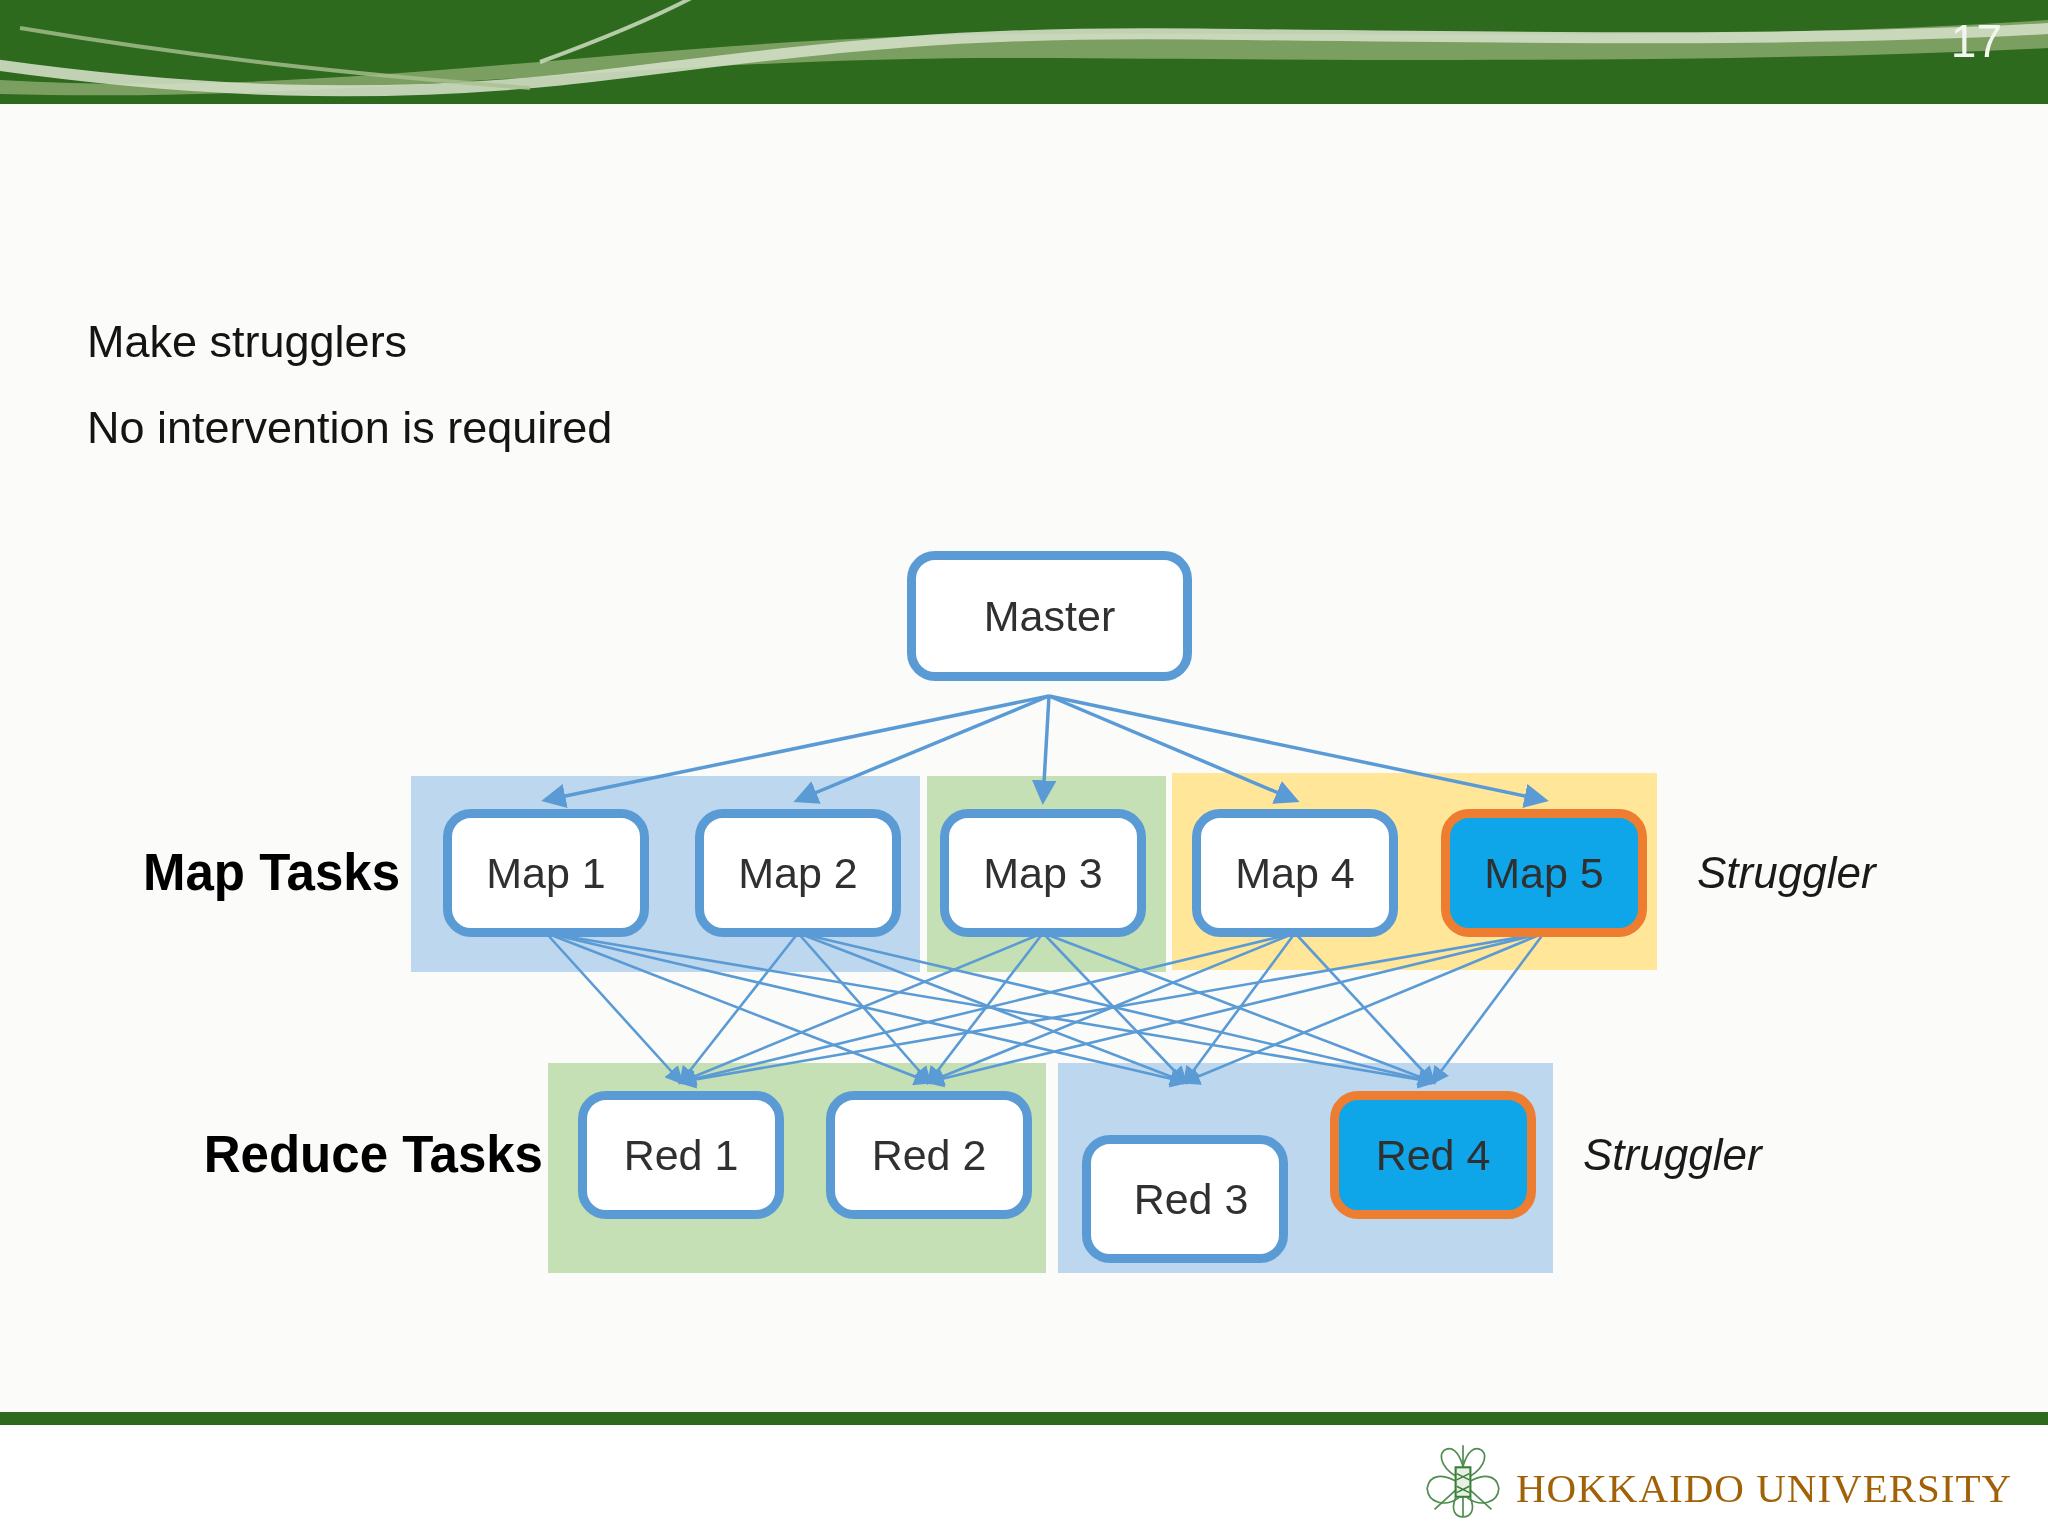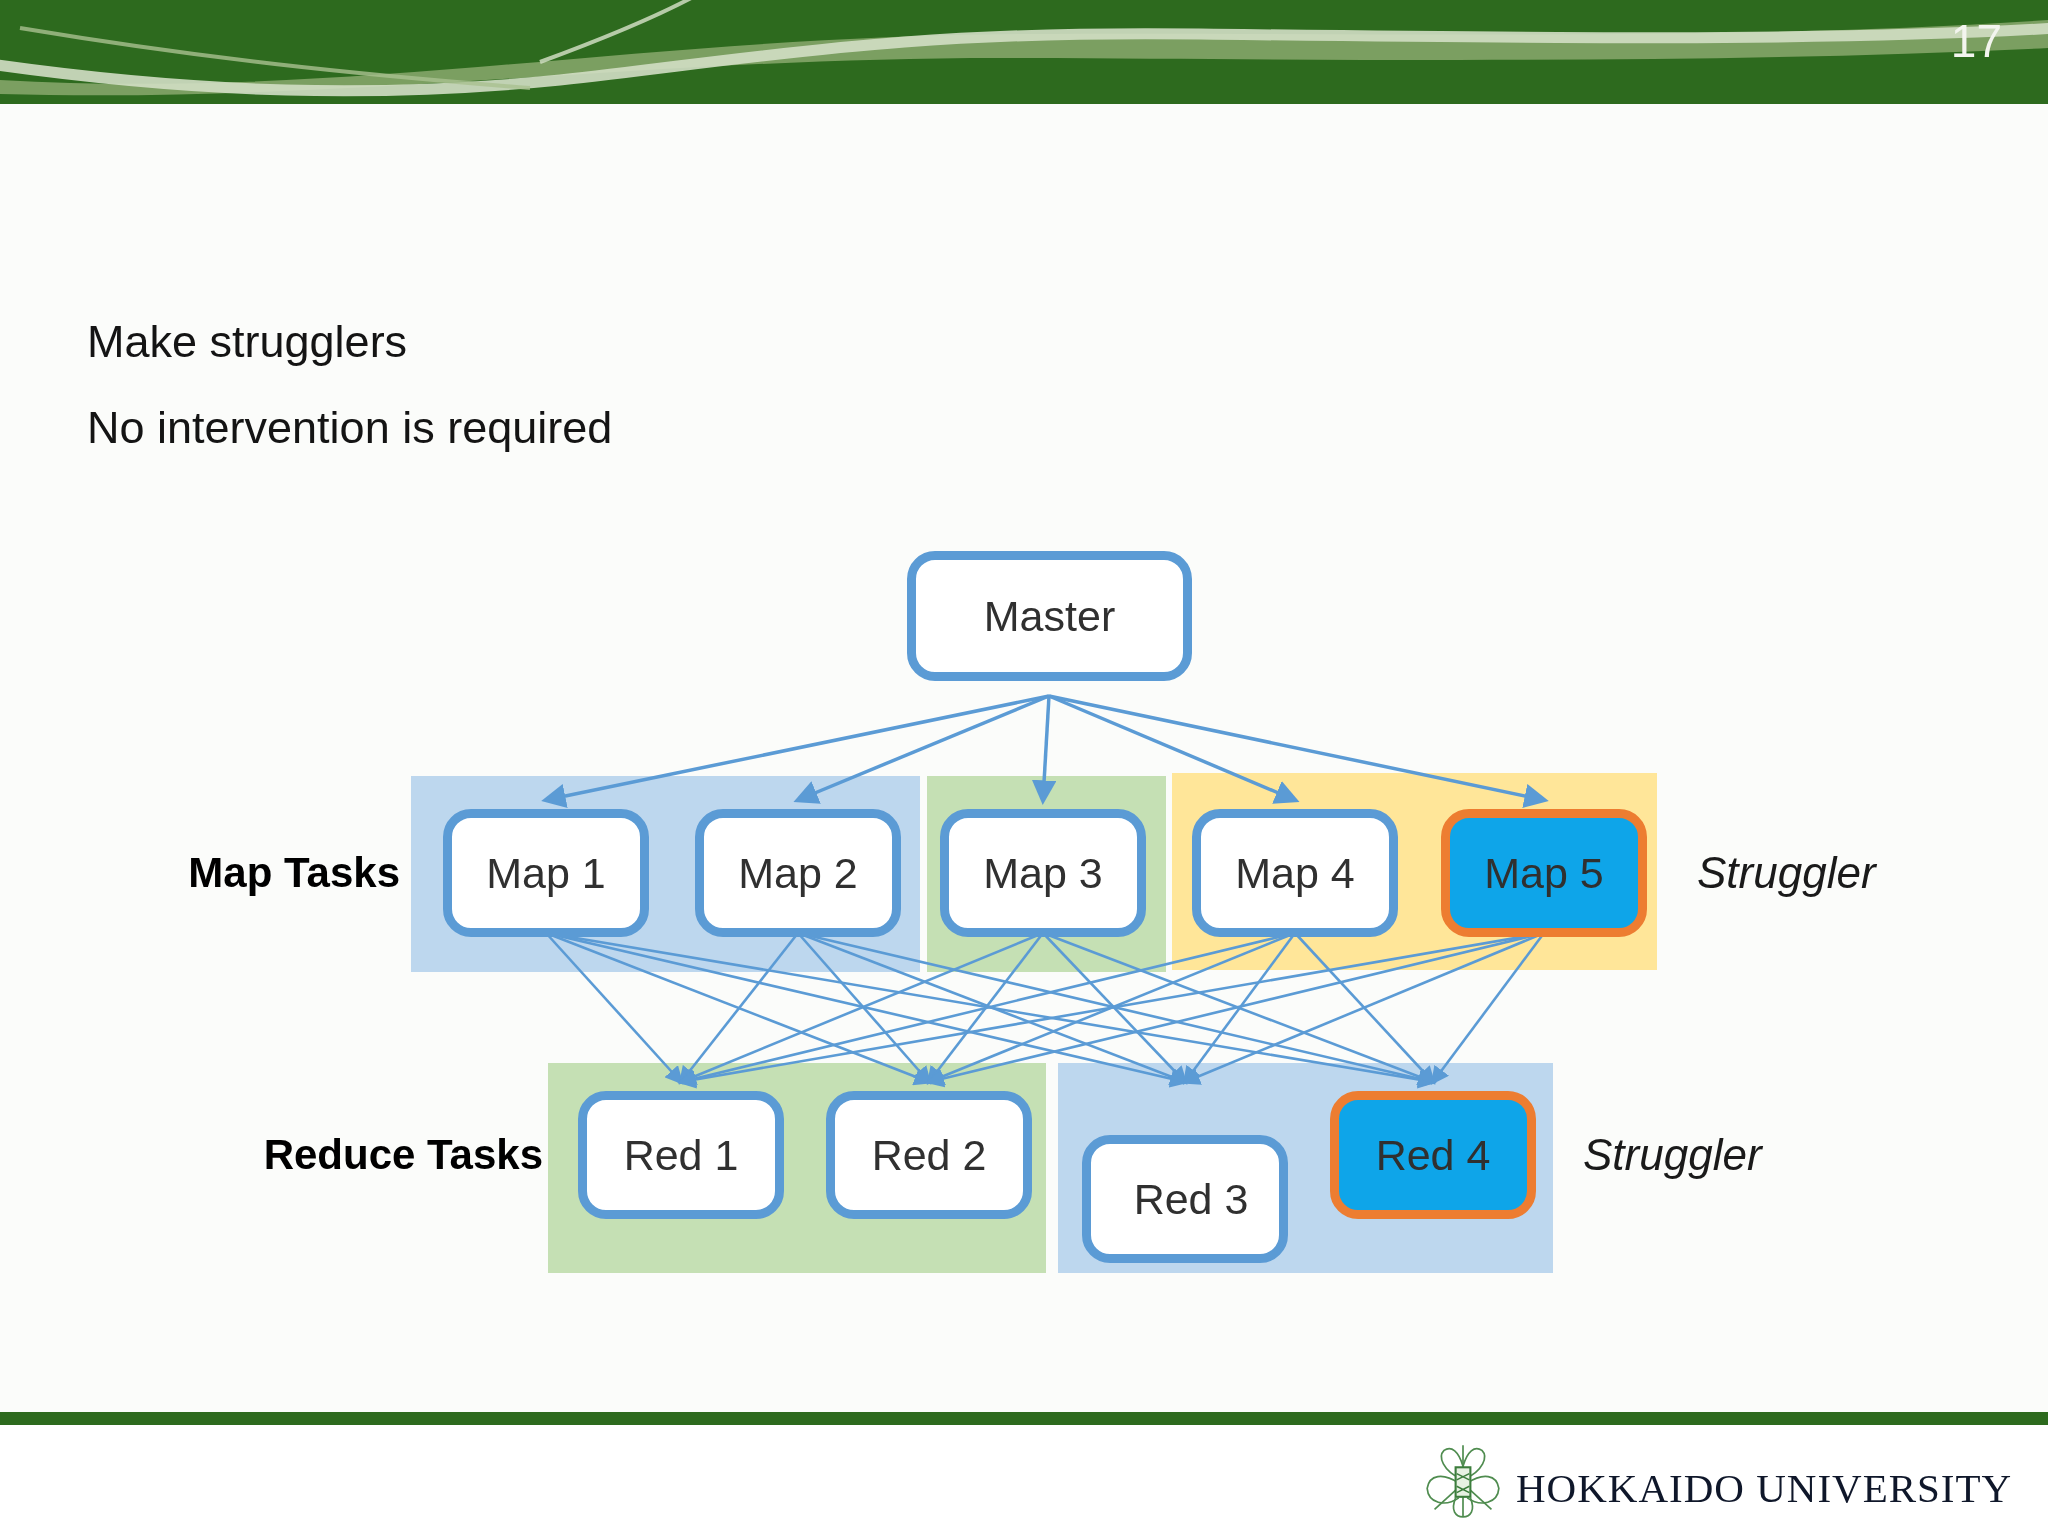--- a/index.html
+++ b/index.html
@@ -22,28 +22,28 @@
   .group-bg { position:absolute; }
   .bg-blue   { background:#bdd7ee; }
   .bg-green  { background:#c5e0b4; }
   .bg-yellow { background:#ffe699; }
   .arrows { position:absolute; left:0; top:0; width:2048px; height:1536px; pointer-events:none; }
   .node { position:absolute; width:206px; height:128px; background:#ffffff; border:9px solid #5b9bd5;
           border-radius:28px; display:flex; align-items:center; justify-content:center;
           font-size:43px; color:#303030; }
   .node.master { width:285px; height:130px; }
   .node.straggler { border-color:#ed7d31; background:#0ea5e9; }
-  .row-label { position:absolute; font-size:42px; font-weight:bold; color:#000; text-align:right; line-height:56px; }
+  .row-label { position:absolute; font-size:51px; font-weight:bold; color:#000; text-align:right; line-height:56px; }
   .note { position:absolute; font-size:44px; font-style:italic; color:#1a1a1a; line-height:56px; }
 
   
   .footer-bar { position:absolute; left:0; top:1412px; width:2048px; height:13px; background:#2d6a1e; }
   .crest { position:absolute; left:1424px; top:1441px; width:78px; height:80px; }
   .uni-name { position:absolute; left:1516px; top:1464px; font-family:"Liberation Serif", serif;
-              font-size:41px; color:#0f172a; letter-spacing:1px; }
+              font-size:41px; color:#a16207; letter-spacing:1px; }
 </style>
 </head>
 <body>
 
 <div class="slide">
 
   <div class="header">
     <svg viewBox="0 0 2048 104" preserveAspectRatio="none">
       <path d="M0,80 C 350,100 640,36 1024,34 C 1400,32 1720,42 2048,20 L2048,48 C 1720,64 1400,60 1024,58 C 650,56 350,104 0,94 Z" fill="#8fac72" opacity="0.8"></path>
       <path d="M-10,64 C 200,94 380,98 560,80 C 760,58 900,30 1200,34 C 1520,38 1820,42 2058,28" fill="none" stroke="#d2dec4" stroke-width="11" opacity="0.9"></path>

